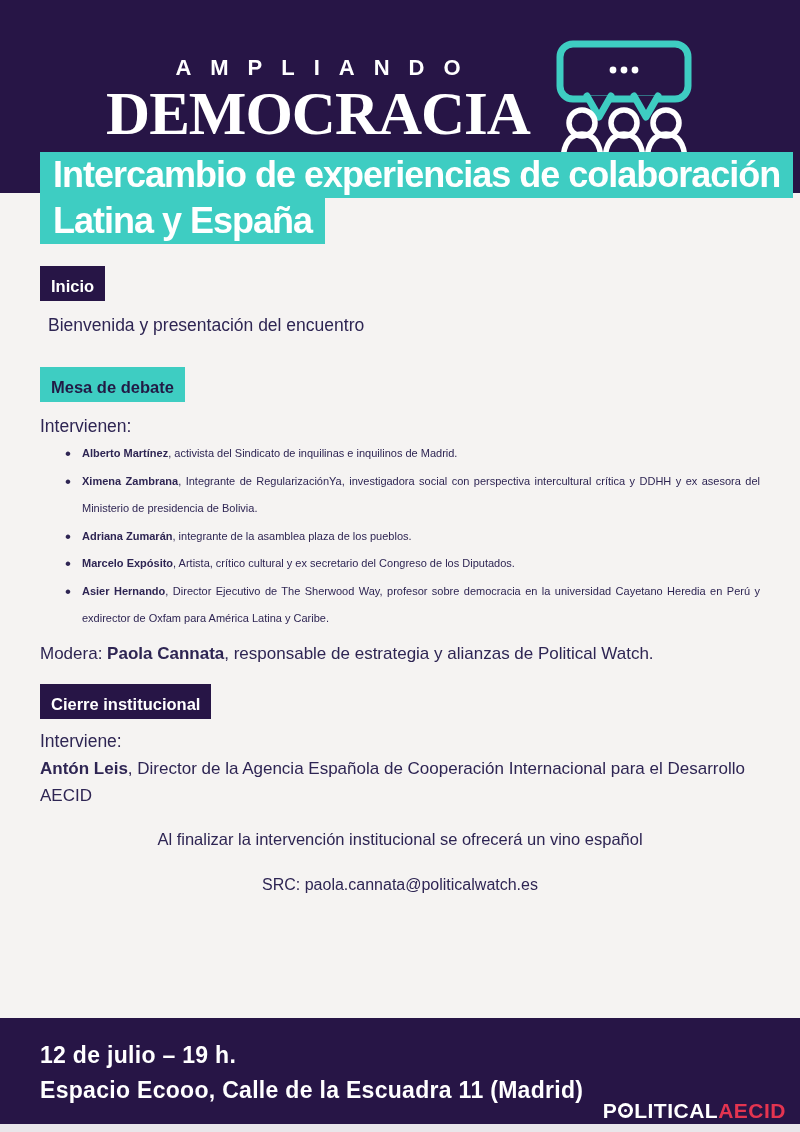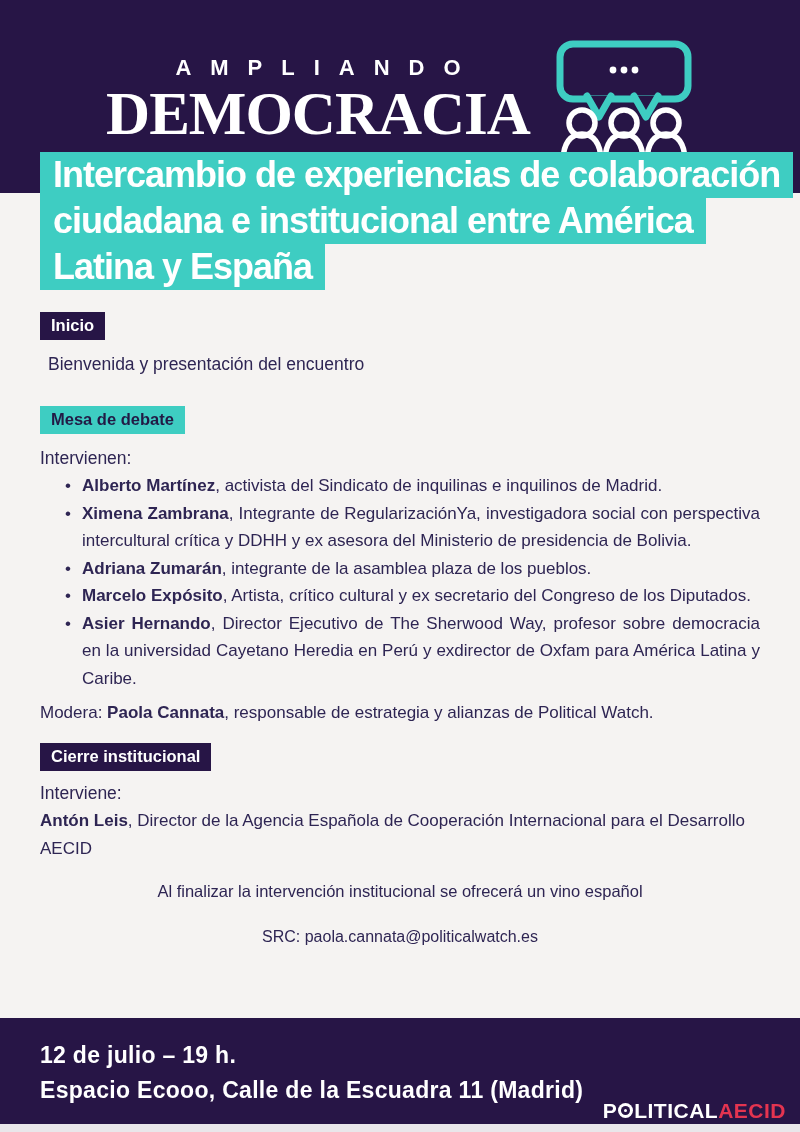--- a/index.html
+++ b/index.html
@@ -68,36 +68,36 @@
   }
 
   
   .main { padding: 0 40px; }
 
   .badge {
     display: inline-block;
     font-weight: 700;
     font-size: 16.5px;
     line-height: 17px;
-    padding: 5px 11px 6px 11px;
+    padding: 12px 11px 6px 11px;
   }
   .badge-dark { background: #271546; color: #ffffff; }
   .badge-teal { background: #3ecdc2; color: #221a45; }
 
   .badge-inicio { margin-top: 22px; }
   .welcome { margin: 13px 0 0 8px; font-size: 17.5px; line-height: 22px; }
 
   .badge-mesa { margin-top: 31px; }
   .intro { margin: 13px 0 0 0; font-size: 17.5px; line-height: 22px; }
 
   .speakers { margin: 3px 0 0 0; padding: 0 0 0 25px; list-style: none; }
   .speakers li {
     position: relative;
     padding-left: 17px;
-    font-size: 17px;
+    font-size: 11px;
     line-height: 27.5px;
     text-align: justify;
     margin: 0;
   }
   .speakers li::before {
     content: "\2022";
     position: absolute;
     left: 0;
     top: 0;
     font-size: 17px;
@@ -179,21 +179,20 @@
         <circle cx="70" cy="84" r="13"></circle>
         <path d="M51,122 C51,104 59,95 70,95 C81,95 89,104 89,122"></path>
         <circle cx="112" cy="84" r="13"></circle>
         <path d="M93,122 C93,104 101,95 112,95 C123,95 131,104 131,122"></path>
       </g>
     </svg>
   </div>
 
   <div class="title-block">
     <div class="title-line"><span class="hl">Intercambio de experiencias de colaboración</span></div>
-    <div class="title-line"><span class="hl">ciudadana e institucional entre América</span></div>
     <div class="title-line"><span class="hl">Latina y España</span></div>
   </div>
 
   <div class="main">
 
     <span class="badge badge-dark badge-inicio">Inicio</span>
     <p class="welcome">Bienvenida y presentación del encuentro</p>
 
     <span class="badge badge-teal badge-mesa">Mesa de debate</span>
     <p class="intro">Intervienen:</p>

